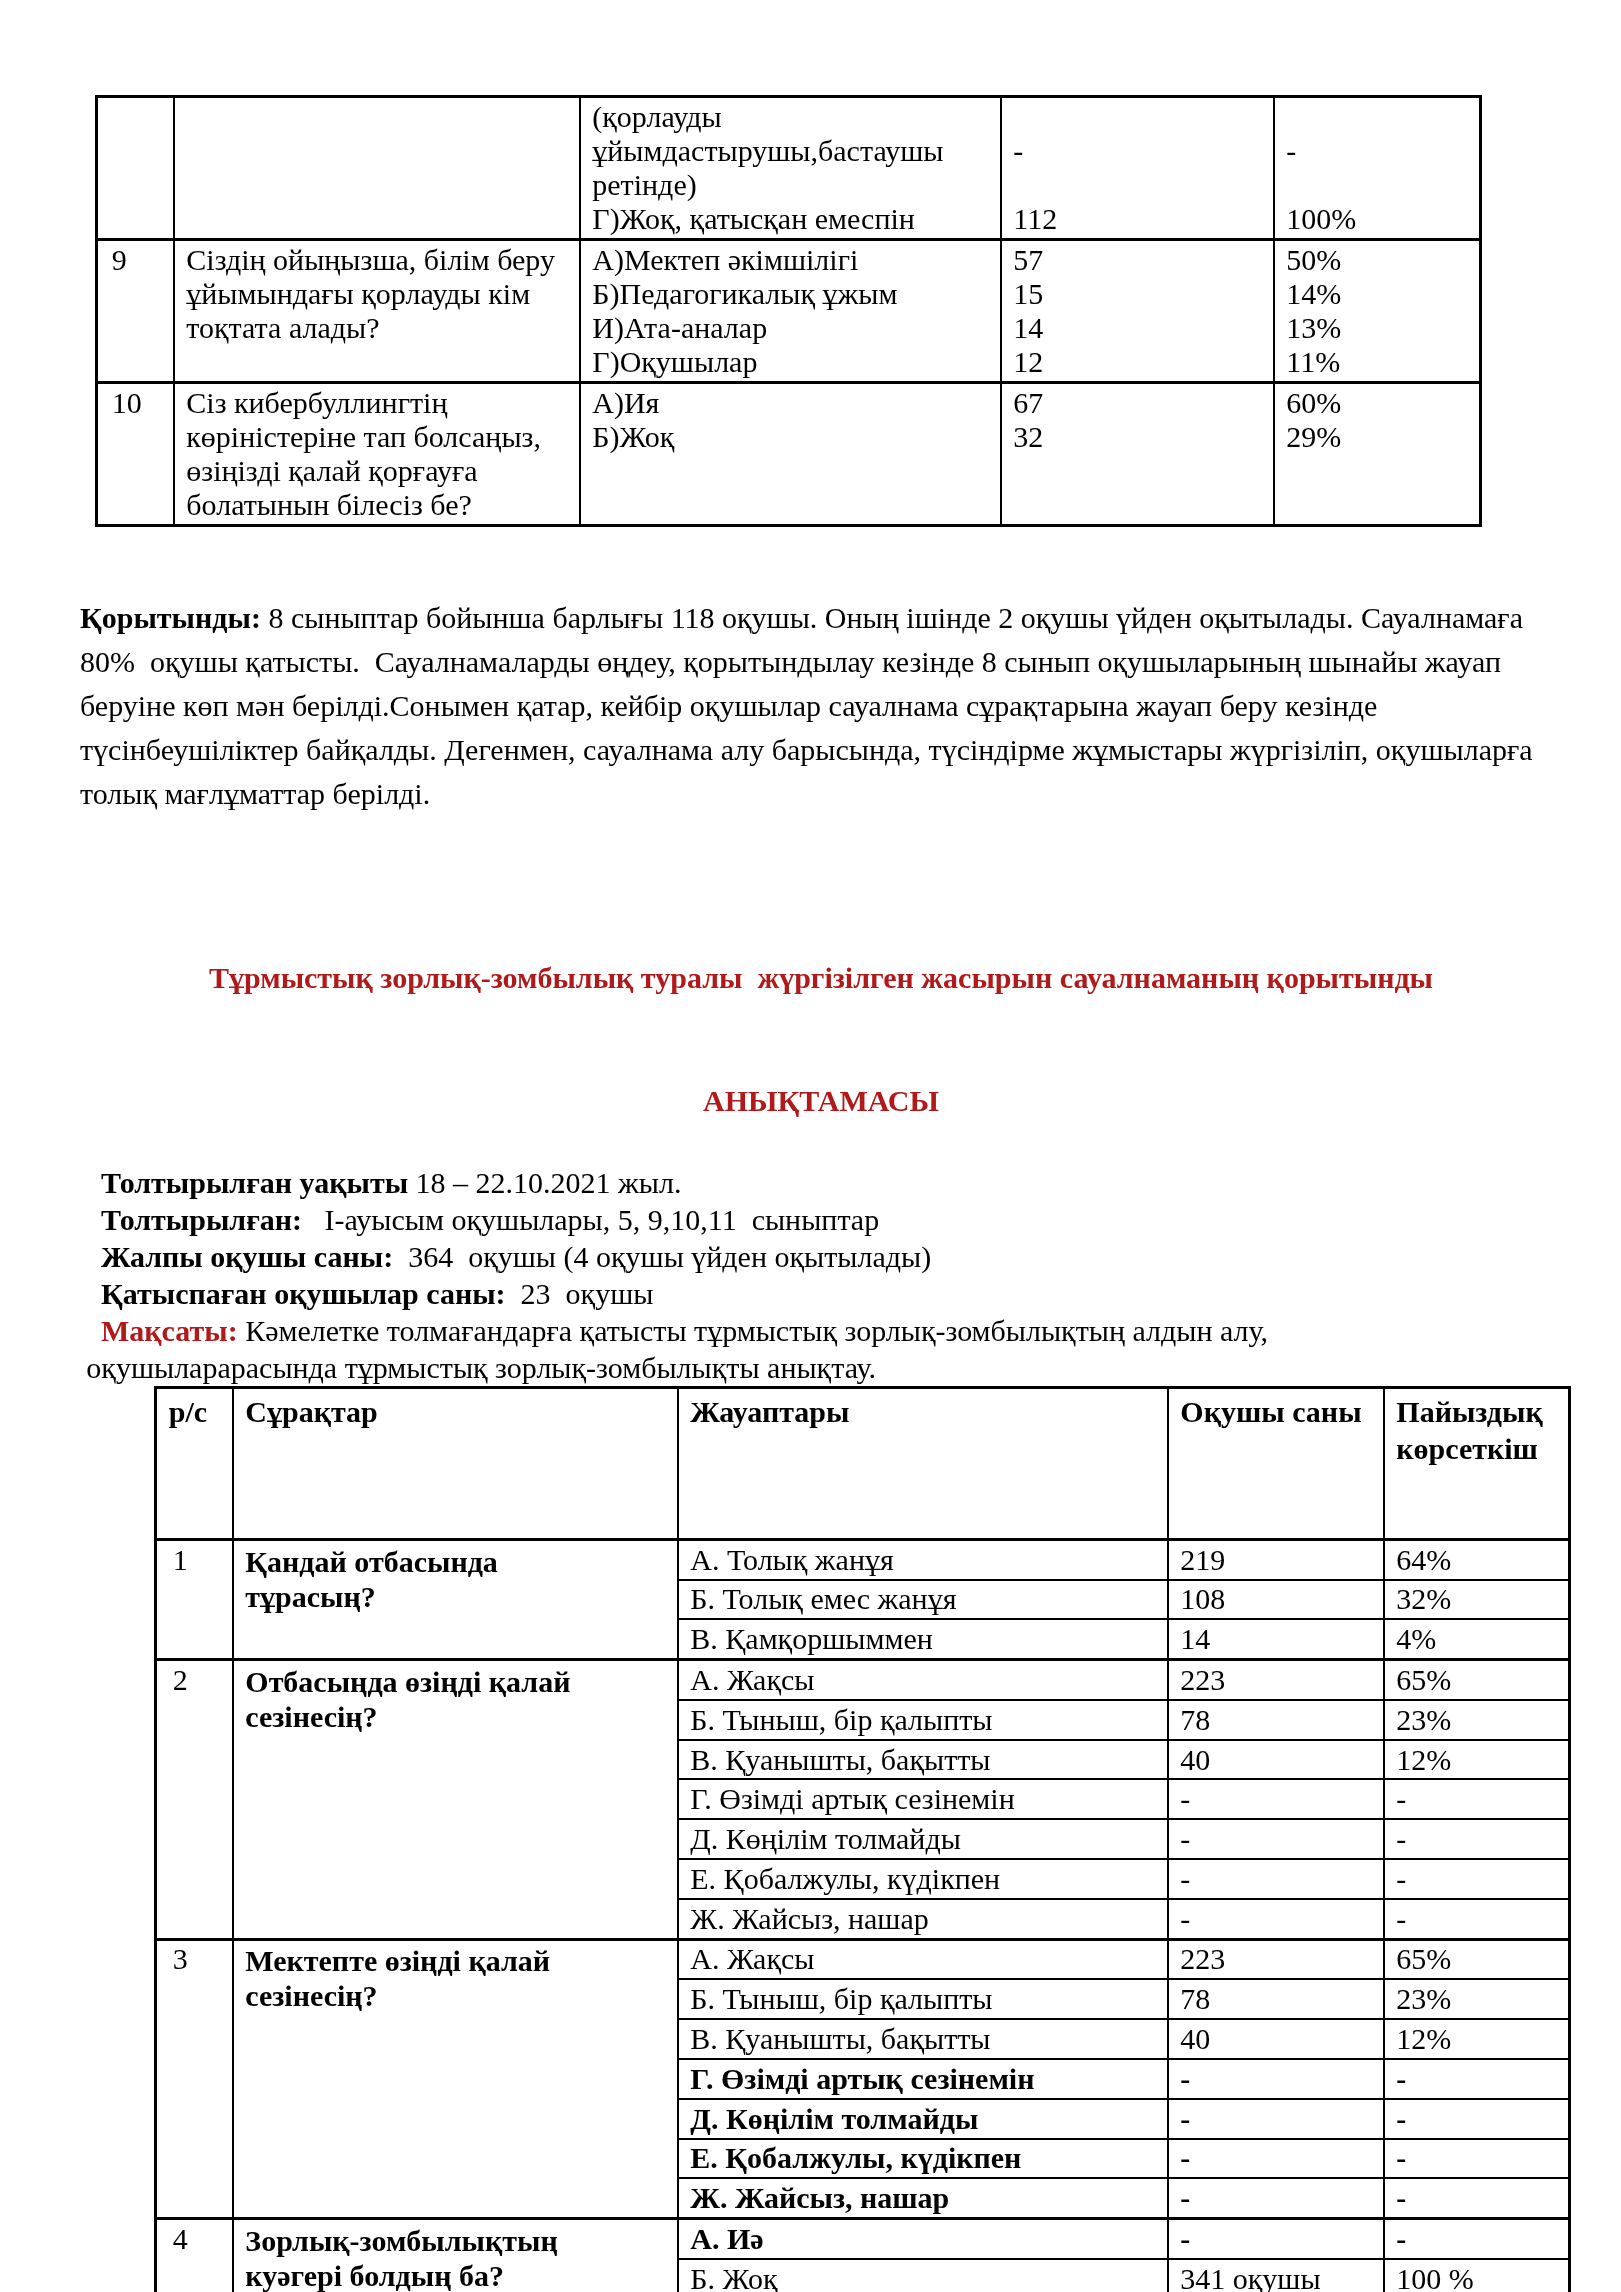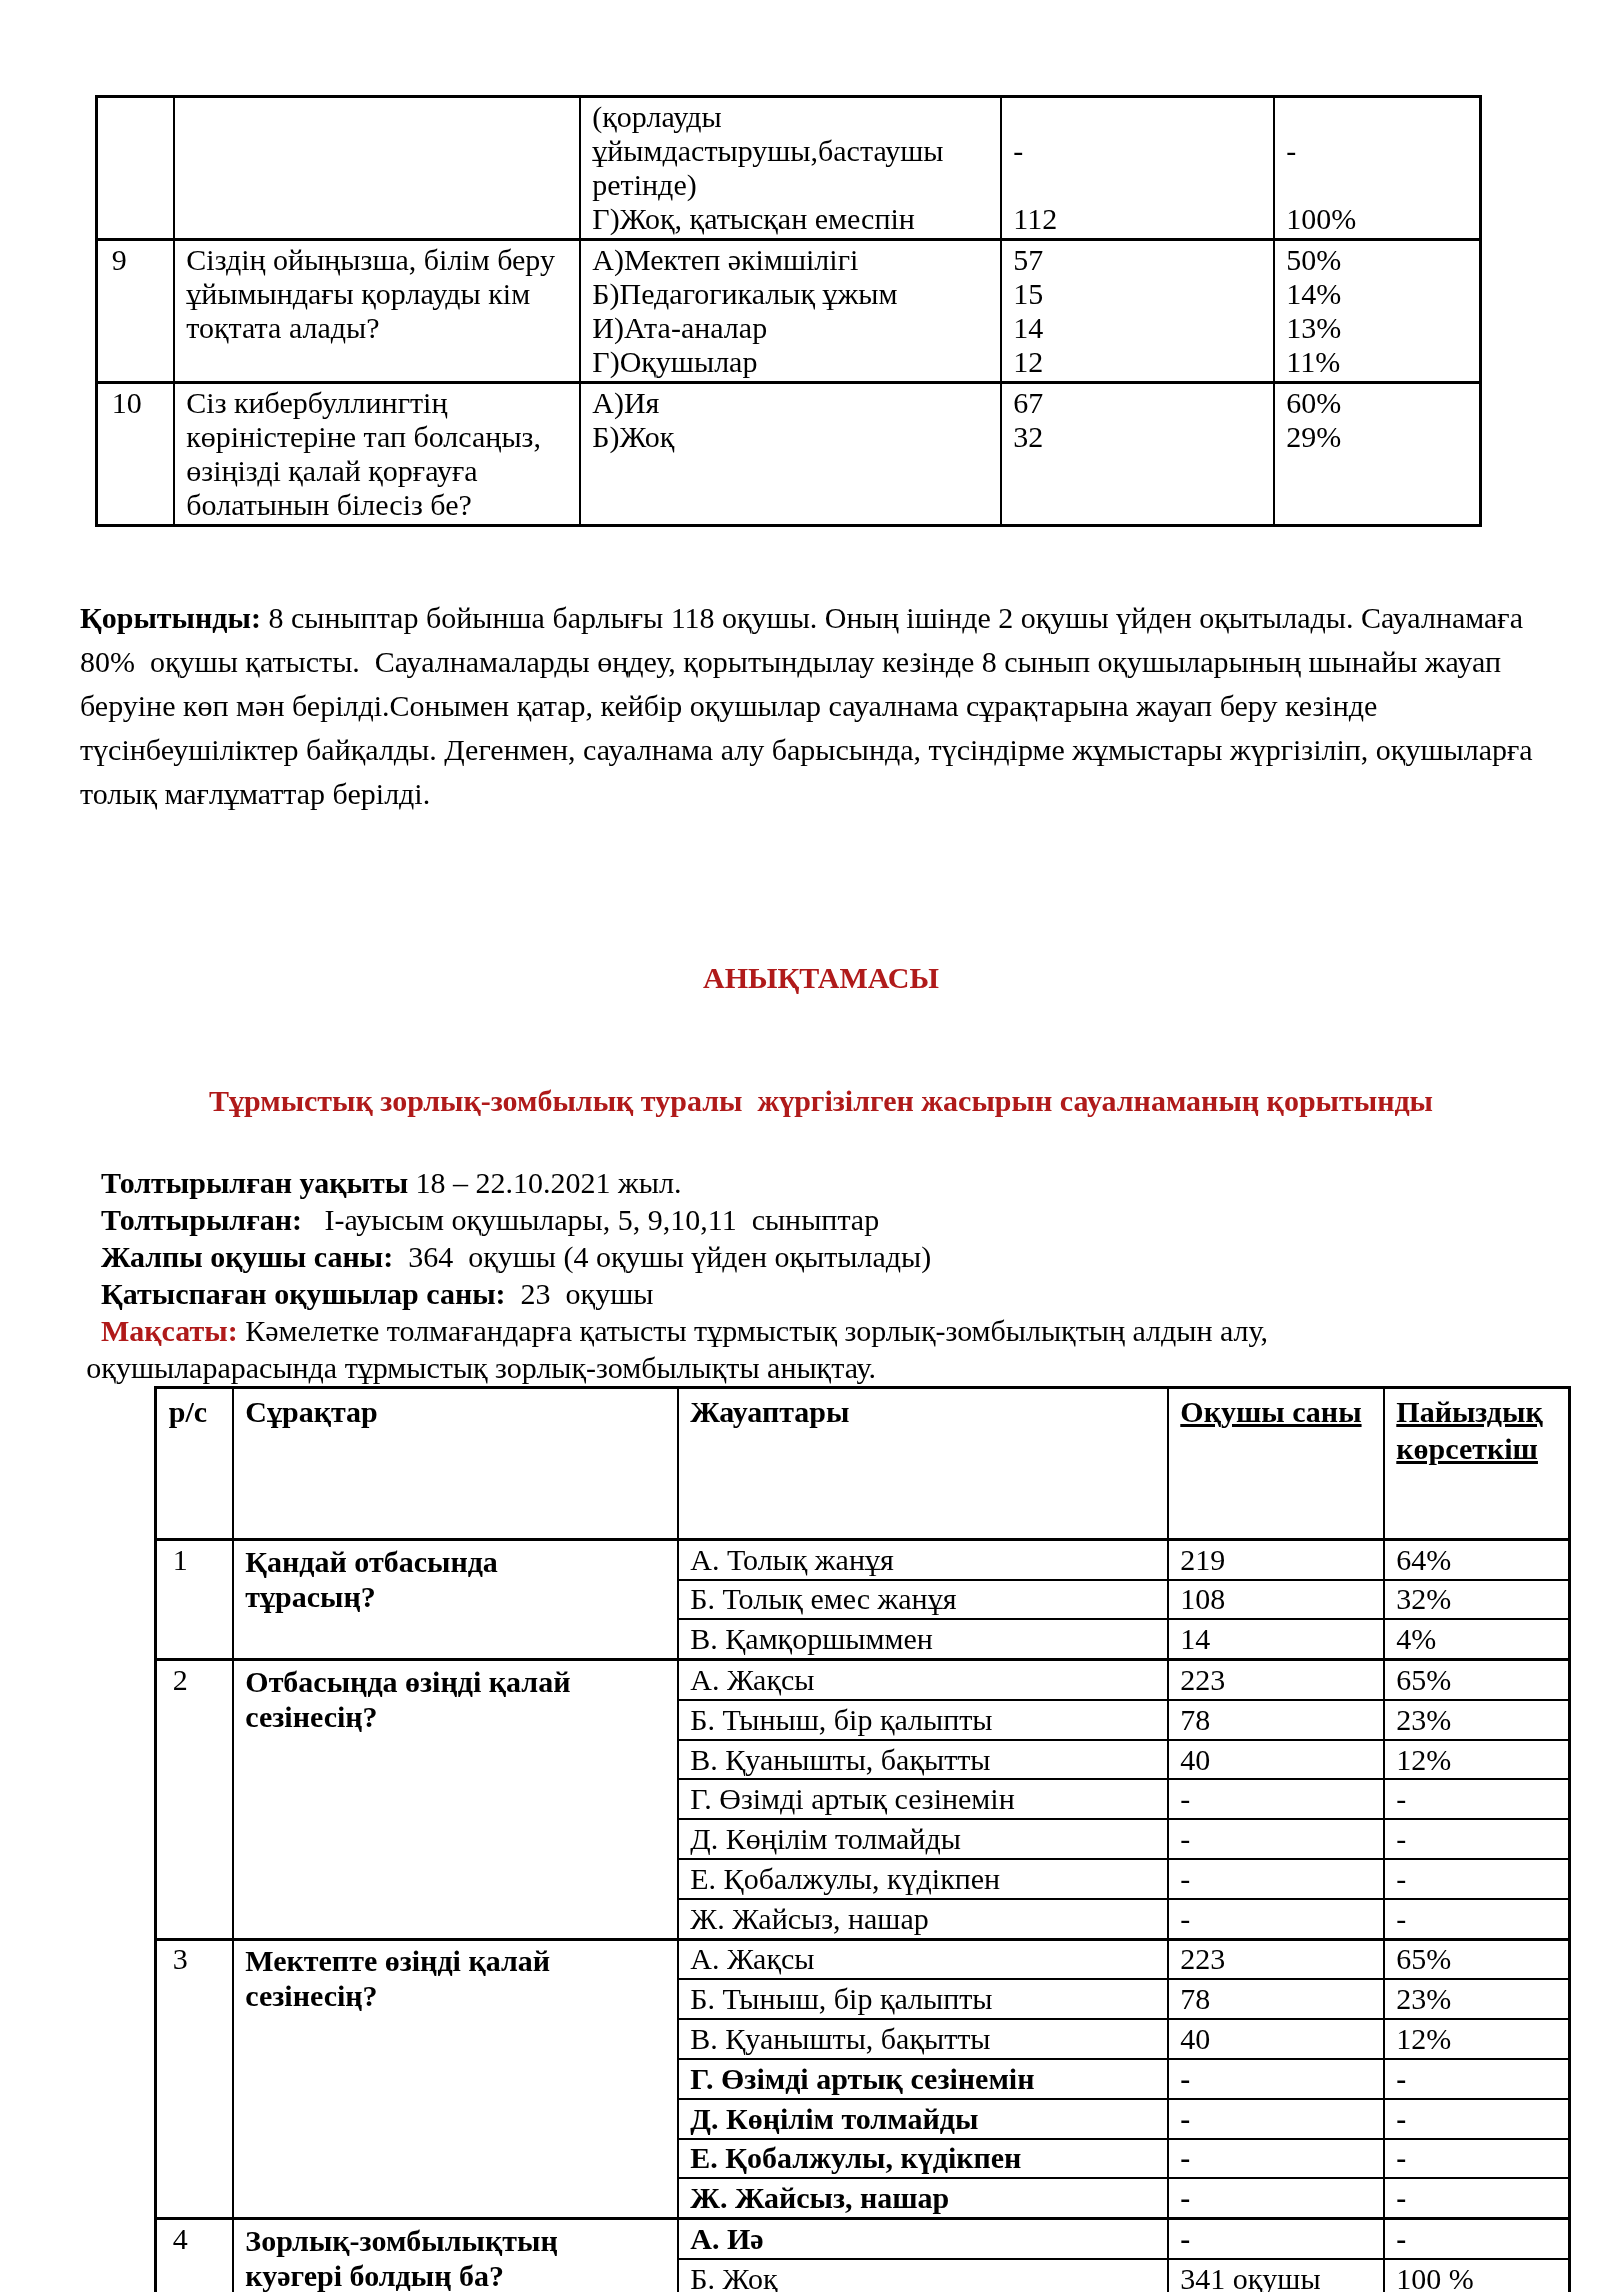--- a/index.html
+++ b/index.html
@@ -53,21 +53,21 @@
   
   .t2 { margin:0 0 0 154px; width:1414px; border:3.9px solid #000; }
   .t2 th, .t2 td { border:2px solid #000; vertical-align:top; text-align:left; }
   .t2 thead th {
     border-bottom:3.9px solid #000;
     font-weight:700;
     line-height:37px;
     padding:3.9px 7.8px 3.9px 11.8px;
     height:141px;
   }
-  .t2 thead th.wrap { word-break:break-all; padding-right:19px;text-decoration:underline; }
+  .t2 thead th.wrap { word-break:break-all; padding-right:19px; }
   .t2 td { line-height:32px; padding:2.9px 7.8px 2.9px 11.8px; }
   .t2 td.cell-q { line-height:35px; padding-right:49px;font-weight:bold; }
   .t2 td.cell-num { padding-left:15.7px; }
   .t2 tr.group-start td { border-top:3.9px solid #000; }
 </style>
 </head>
 <body>
 
 <table class="t1">
   <colgroup>
@@ -119,22 +119,22 @@
 32</td>
       <td class="pre">60%
 29%</td>
     </tr>
   </tbody>
 </table>
 
 <p class="conclusion"><span class="b">Қорытынды:</span><span> 8 сыныптар бойынша барлығы 118 оқушы. Оның ішінде 2 оқушы үйден оқытылады. Сауалнамаға  80%  оқушы қатысты.  Сауалнамаларды өңдеу, қорытындылау кезінде 8 сынып оқушыларының шынайы жауап беруіне көп мән берілді.Сонымен қатар, кейбір оқушылар сауалнама сұрақтарына жауап беру кезінде түсінбеушіліктер байқалды. Дегенмен, сауалнама алу барысында, түсіндірме жұмыстары жүргізіліп, оқушыларға толық мағлұматтар берілді.</span></p>
 
 <div class="title">
+  <div>Тұрмыстық зорлық-зомбылық туралы  жүргізілген жасырын сауалнаманың қорытынды</div>
   <div>АНЫҚТАМАСЫ</div>
-  <div>Тұрмыстық зорлық-зомбылық туралы  жүргізілген жасырын сауалнаманың қорытынды</div>
 </div>
 
 <div class="meta">
   <div class="meta-line"><span class="b">Толтырылған уақыты</span><span> 18 – 22.10.2021 жыл.</span></div>
   <div class="meta-line"><span class="b">Толтырылған:</span><span>   І-ауысым оқушылары, 5, 9,10,11  сыныптар</span></div>
   <div class="meta-line"><span class="b">Жалпы оқушы саны:</span><span>  364  оқушы (4 оқушы үйден оқытылады)</span></div>
   <div class="meta-line"><span class="b">Қатыспаған оқушылар саны:</span><span>  23  оқушы</span></div>
   <div class="meta-line"><span class="b red">Мақсаты:</span><span> Кәмелетке толмағандарға қатысты тұрмыстық зорлық-зомбылықтың алдын алу,</span></div>
   <div class="meta-cont">оқушыларарасында тұрмыстық зорлық-зомбылықты анықтау.</div>
 </div>

